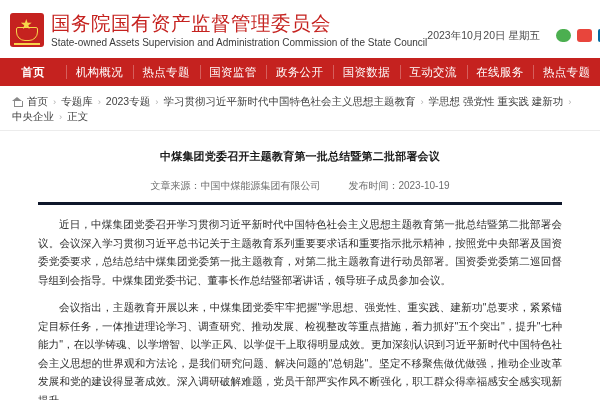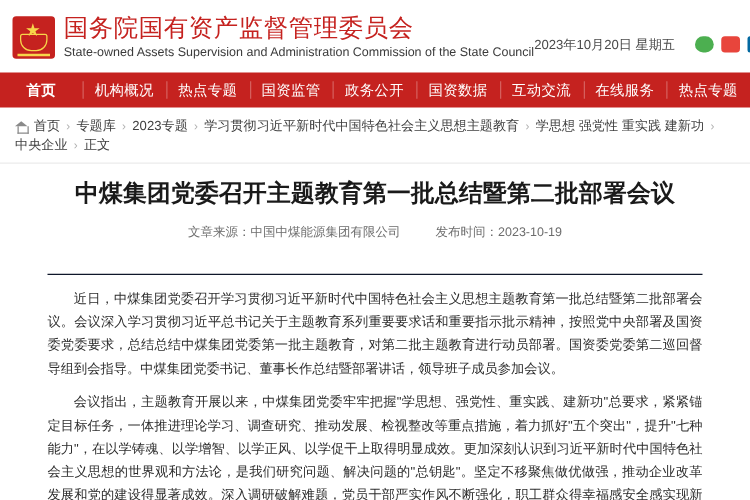--- a/index.html
+++ b/index.html
@@ -241,35 +241,35 @@
     margin: 0 5px;
     font-size: 9.5px;
   }
 
   
   .article {
     padding: 14px 38px 0 38px;
   }
   .art-title {
     text-align: center;
-    font-size: 19px;
+    font-size: 11px;
     font-weight: bold;
     color: #1a1a1a;
     line-height: 22px;
     letter-spacing: 0.2px;
   }
   .art-meta {
     margin-top: 12px;
     display: flex;
     justify-content: center;
     gap: 28px;
     font-size: 10px;
     color: #6d6d6d;
-    padding-bottom: 26px;
-    border-bottom: 1px solid #0f172a;
+    padding-bottom: 9px;
+    border-bottom: 3px solid #0f172a;
   }
   .art-body {
     margin-top: 10px;
     font-size: 10.6px;
     line-height: 18.5px;
     color: #2d2d2d;
     text-align: justify;
   }
   .art-body p {
     margin: 0 0 9px 0;

